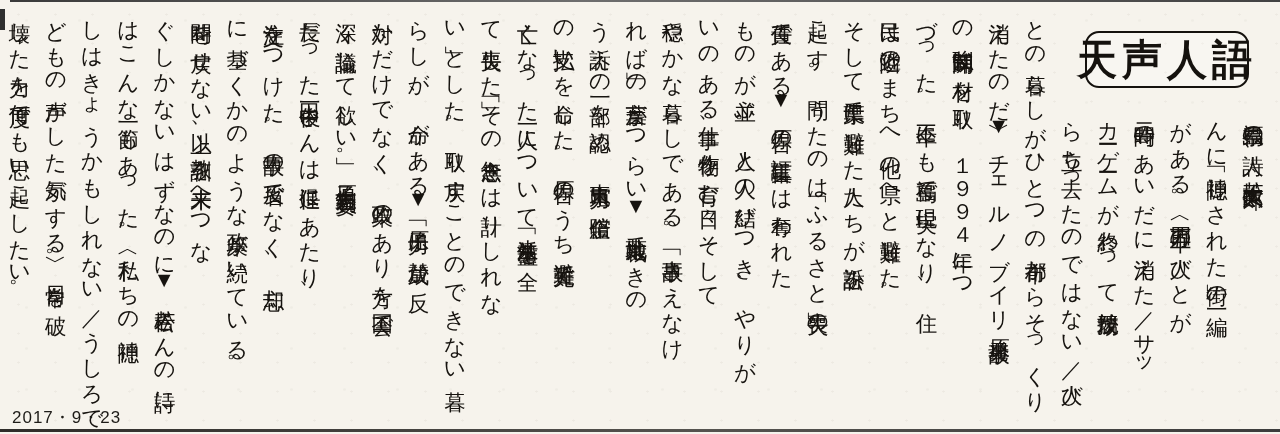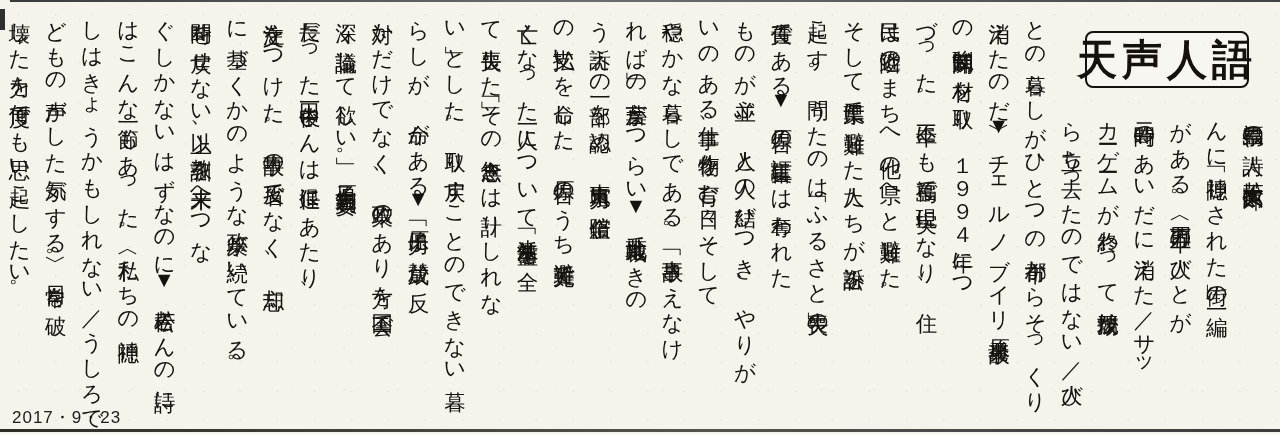--- a/index.html
+++ b/index.html
@@ -17,21 +17,21 @@
   }
   
   .edge-top{position:absolute;left:10px;right:0;top:0;height:2px;
     background:linear-gradient(to right,#3a3a3a,#6e6e6e 45%,#424242);}
   .edge-bottom{position:absolute;left:0;right:0;top:429px;height:3px;
     background:linear-gradient(to right,#2e2c29,#55534f 55%,#3c3c3c);}
   .edge-left-mark{position:absolute;left:0;top:9px;width:5px;height:21px;background:#2f2f2f;}
   
   .title-box{
     position:absolute;left:1085px;top:31px;width:164px;height:57px;
-    border:2.5px solid #15120e;border-radius:8px;box-sizing:border-box;
+    border:2.5px solid #15120e;border-radius:14px;box-sizing:border-box;
     display:flex;align-items:center;justify-content:center;
     background:rgba(255,255,255,0.25);
   }
   .title-box span{
     font-size:40px;font-weight:900;letter-spacing:5px;color:#15120e;
     line-height:1;transform:scaleY(1.05);white-space:nowrap;
   }
   
   .cols-wrap{
     position:absolute;left:8px;right:16px;top:6px;bottom:4px;

